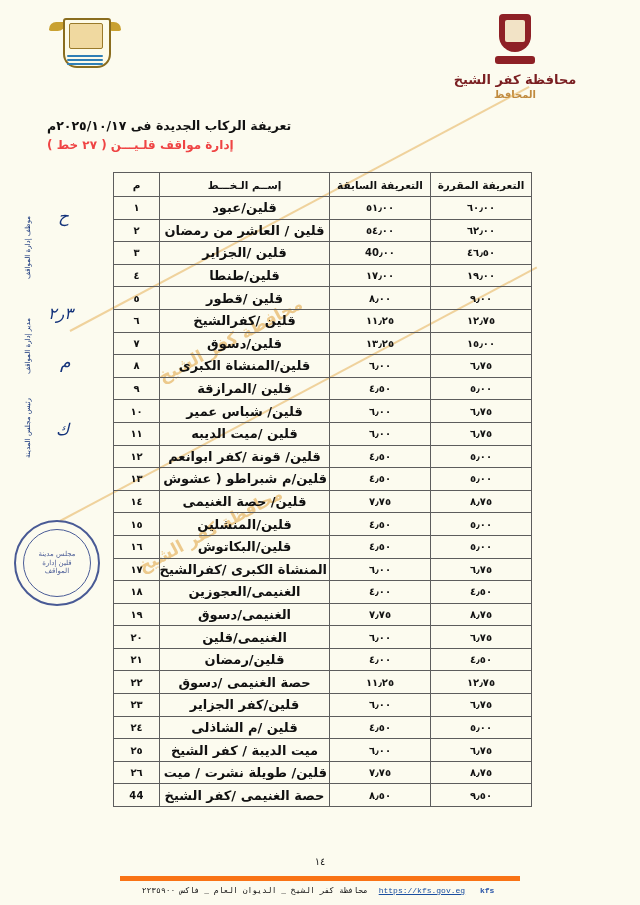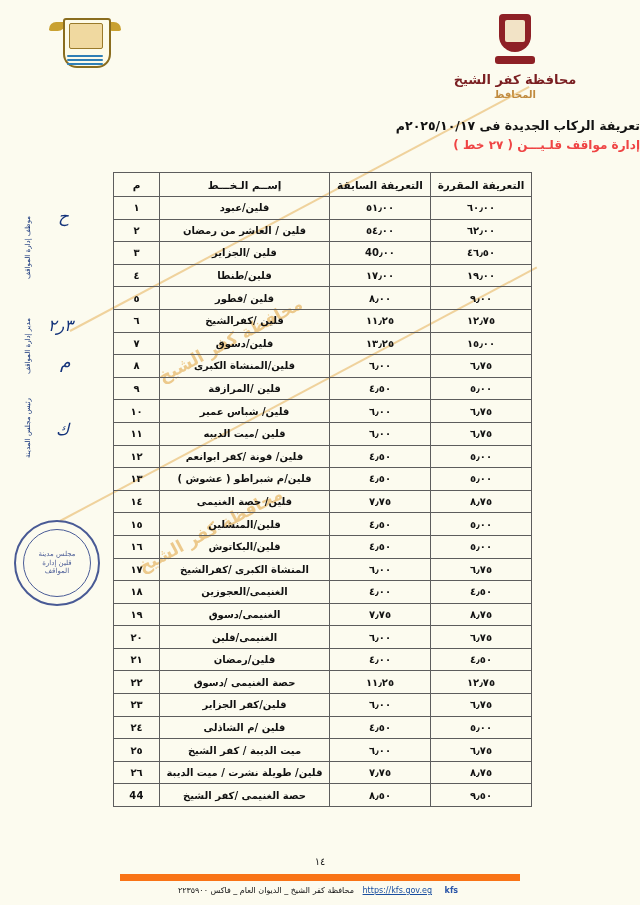--- a/index.html
+++ b/index.html
@@ -143,21 +143,21 @@
     background: #8e2026;
     border-radius: 3px;
   }
 
   
   .title-box {
     position: absolute;
     top: 118px;
     left: 0;
     right: 0;
-    text-align: right;
+    text-align: left;
     direction: rtl;
     margin-left: 47px;
   }
   .title-line1 {
     font-size: 12.5px;
     font-weight: bold;
     color: #111;
     letter-spacing: 0;
     margin-bottom: 5px;
   }
@@ -195,21 +195,21 @@
   thead th {
     height: 23px;
     font-size: 10.5px;
     background: transparent;
   }
   col.c-no    { width: 46px; }
   col.c-line  { width: 170px; }
   col.c-old   { width: 101px; }
   col.c-new   { width: 101px; }
   td.line {
-    font-size: 10px;
+    font-size: 13px;
     margin-left: 18px;
   }
   td.num {
     font-size: 10px;
     letter-spacing: 0.3px;
   }
 
   
   .sig {
     position: absolute;
@@ -292,26 +292,27 @@
     right: 0;
     text-align: center;
     font-size: 10px;
     color: #222;
   }
   .footer-bar {
     position: absolute;
     bottom: 10px;
     left: 120px;
     right: 120px;
-    border-top: 7px solid #f97316;
+    border-top: 5px solid #f97316;
     padding-top: 5px;
     text-align: center;
     direction: rtl;
     font-size: 8px;
     color: #111;
+    font-family: Liberation Mono, monospace;
   }
   .footer-bar .url {
     color: #1a4fa0;
     text-decoration: underline;
     margin: 0 6px;
     direction: ltr;
     display: inline-block;
   }
   .footer-bar .fb {
     color: #2a55a8;
@@ -541,21 +542,21 @@
           </tr>
         </tbody>
     </table>
   </div>
 
   <div class="sig sig-vert" style="left:24px; top:216px;">موظف إدارة المواقف</div>
   <div class="sig sig-vert" style="left:24px; top:318px;">مدير إدارة المواقف</div>
   <div class="sig sig-vert" style="left:24px; top:398px;">رئيس مجلس المدينة</div>
 
   <div class="sig-scribble" style="left:58px; top:206px; font-size:17px;">ح</div>
-  <div class="sig-scribble" style="left:48px; top:316px; font-size:16px;">٣ر٢</div>
+  <div class="sig-scribble" style="left:48px; top:304px; font-size:16px;">٣ر٢</div>
   <div class="sig-scribble" style="left:60px; top:352px; font-size:17px;">م</div>
   <div class="sig-scribble" style="left:56px; top:420px; font-size:16px;">ك</div>
 
   <div class="stamp-round">
     <div class="st-txt">مجلس مدينة قلين
 إدارة المواقف</div>
   </div>
 
   <div class="page-num">١٤</div>
 

